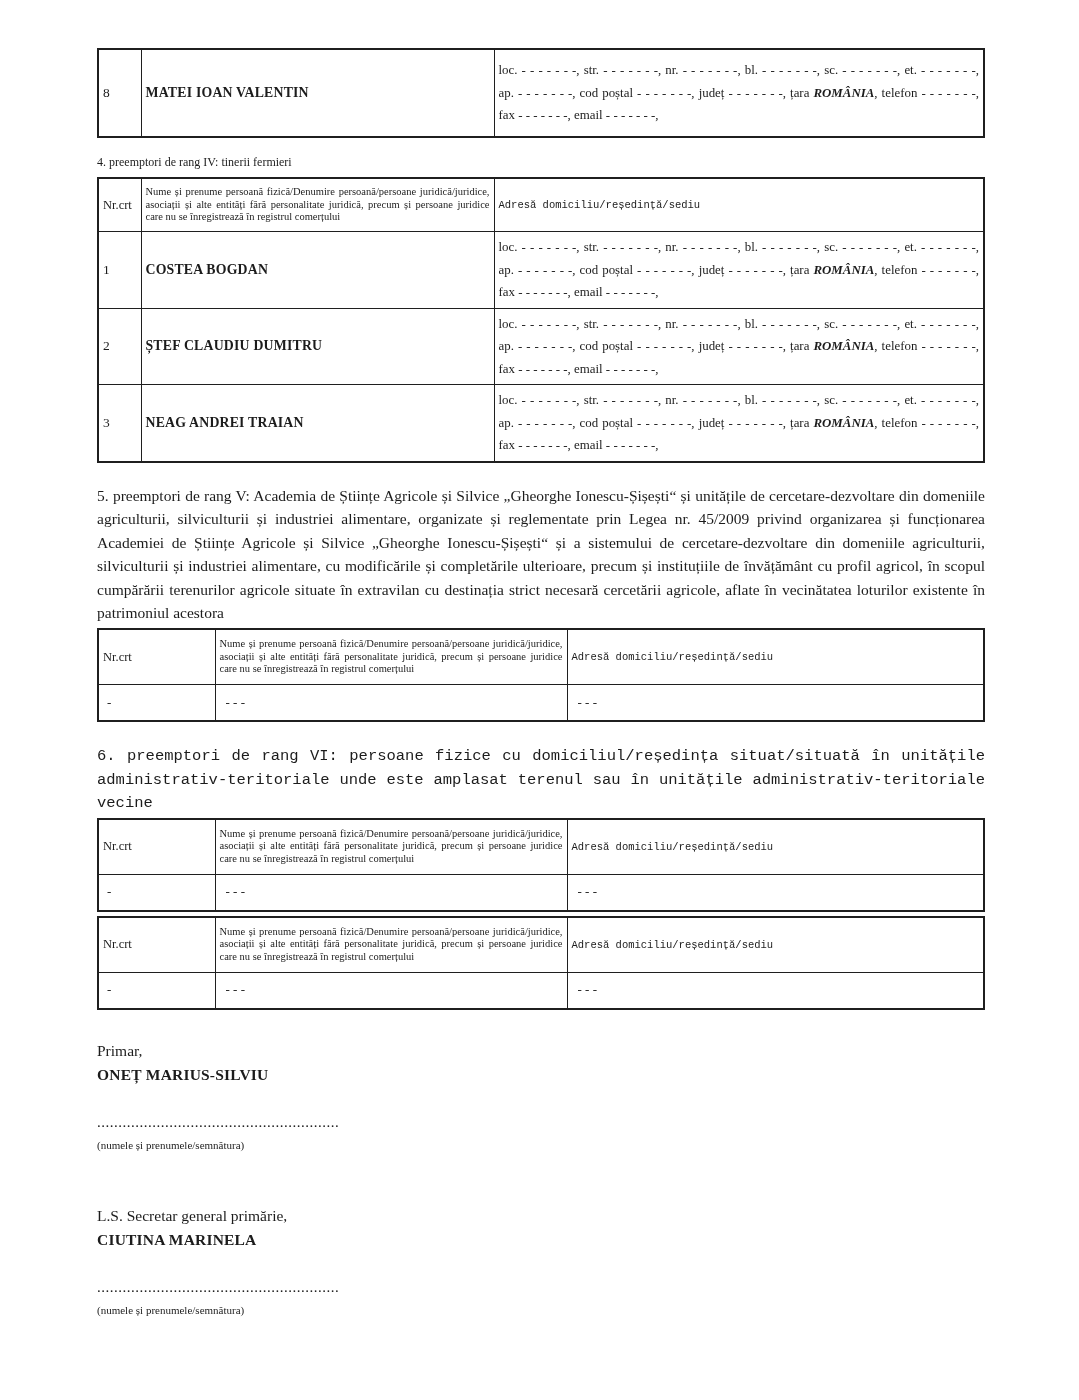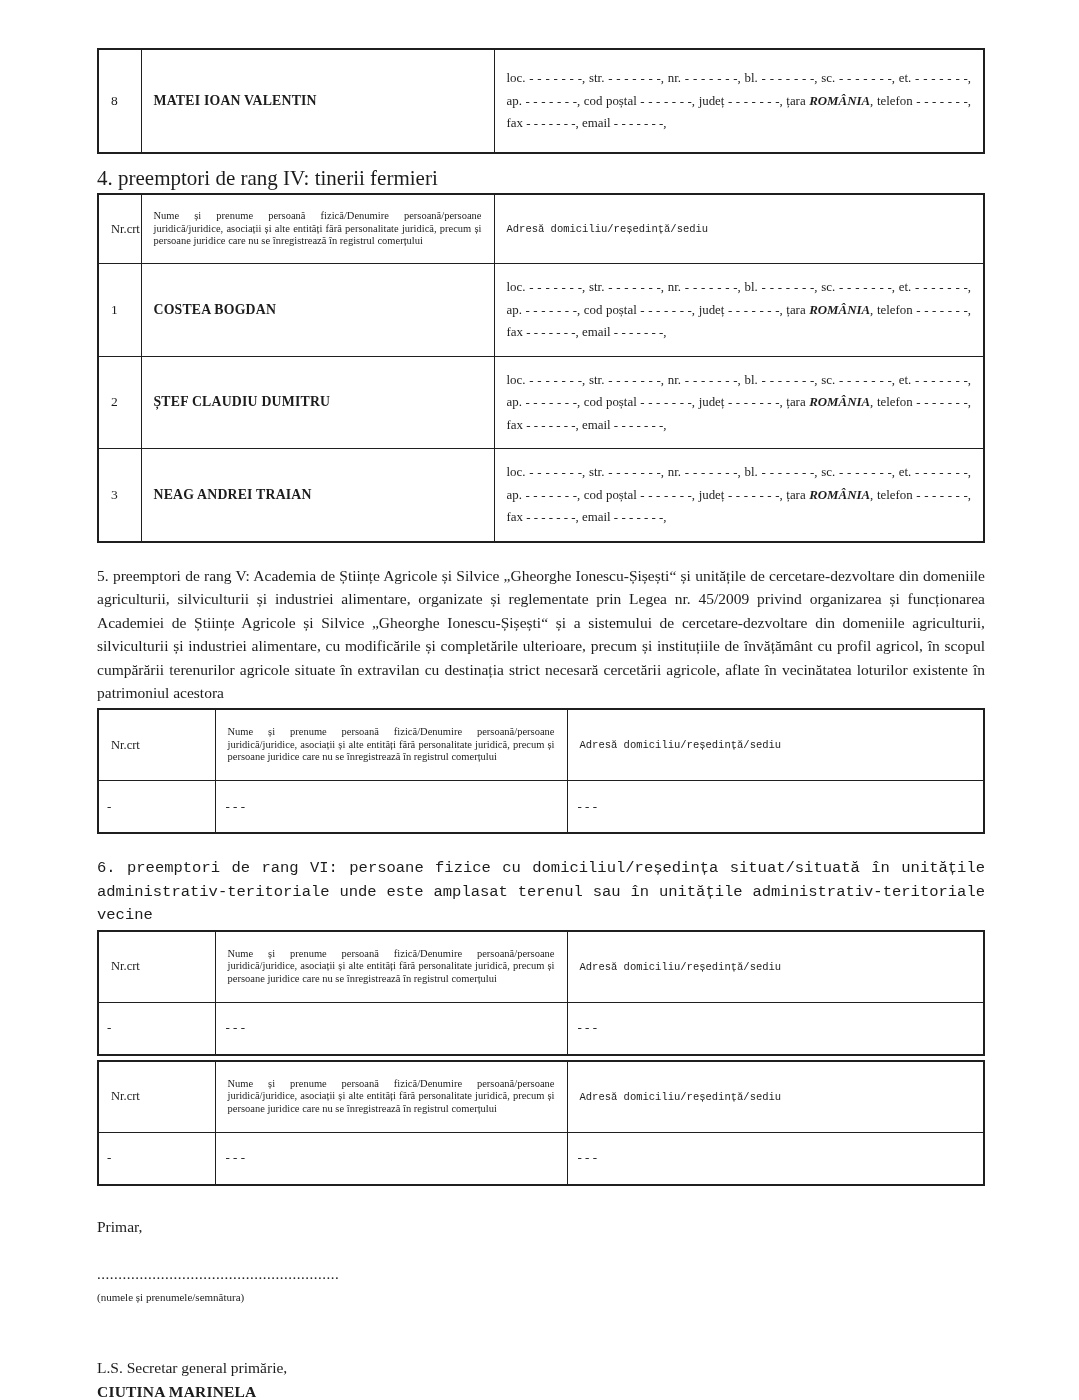--- a/index.html
+++ b/index.html
@@ -7,41 +7,41 @@
     position:relative; width:1079px; height:1400px; background:#ffffff;
     font-family:"Liberation Serif","DejaVu Serif",serif; color:#1c1c1c;
     overflow:hidden;
   }
   .content { position:absolute; left:97px; top:0; width:888px; }
 
   table.doc-table {
     border-collapse:collapse; width:888px; table-layout:fixed;
     border:2px solid #1f1f1f;
   }
-  table.doc-table td { border:1px solid #1f1f1f; vertical-align:middle; padding:12px;margin-left:39px; }
+  table.doc-table td { border:1px solid #1f1f1f; vertical-align:middle; padding:4px;margin-left:39px; }
 
   
   col.cA1 { width:43px; }  col.cA2 { width:353px; }
   col.cB1 { width:117px; } col.cB2 { width:352px; }
 
   .nr-cell   { font-size:13.5px; padding-left:9px; }
   .name-cell { font-weight:bold; font-size:13.8px; padding-left:11px; letter-spacing:.2px; }
   .addr-cell { padding:5px 10px 5px 9px; font-size:12.9px; line-height:22.5px; vertical-align:middle; }
   .addr-line { white-space:nowrap; }
   .addr-just { text-align-last:justify; }
   .b { font-weight:bold;font-style:italic; }
 
   .hdr-nr   { font-size:12.5px; padding-left:7px; }
   .hdr-name { font-size:10.5px; line-height:12.7px; text-align:justify; padding:3px 7px; }
   .hdr-addr { font-size:10.5px; padding-left:9px;font-family:Liberation Mono, monospace; }
 
   .cont-table { margin-top:48px; }
   .cont-table td { height:78px; }
 
-  .h-sec { font-size:21px; font-weight:normal; margin:14px 0 5px 0; line-height:20px; }
+  .h-sec { font-size:12px; font-weight:normal; margin:14px 0 5px 0; line-height:20px; }
   .t4 .hdr td { height:44px; }
   .t4 .data td { height:65px; }
 
   .para { font-size:15.5px; line-height:23.6px; text-align:justify; margin:0; }
   .para5 { margin-top:21px; }
   .para6 { margin-top:23px;font-family:Liberation Mono, monospace; }
   .h7 { margin:25px 0 0 0; }
 
   .tB .hdr td { height:46px; }
   .tB .data td { height:27px; font-size:13px; }
@@ -185,20 +185,21 @@
         <tr class="data">
           <td class="nr-cell">-</td>
           <td class="dash-cell">- - -</td>
           <td class="dash-cell">- - -</td>
         </tr>
       </tbody>
     </table>
 
 
     <p class="footer-line role-label">Primar,</p>
+    <p class="footer-line person-name">ONEȚ MARIUS-SILVIU</p>
     <p class="footer-line dots">.........................................................</p>
     <p class="footer-line sign-note">(numele și prenumele/semnătura)</p>
 
     <p class="footer-line role-label ls-label">L.S. Secretar general primărie,</p>
     <p class="footer-line person-name">CIUTINA MARINELA</p>
     <p class="footer-line dots dots-2">.........................................................</p>
     <p class="footer-line sign-note">(numele și prenumele/semnătura)</p>
 
   </div>
 </div>

